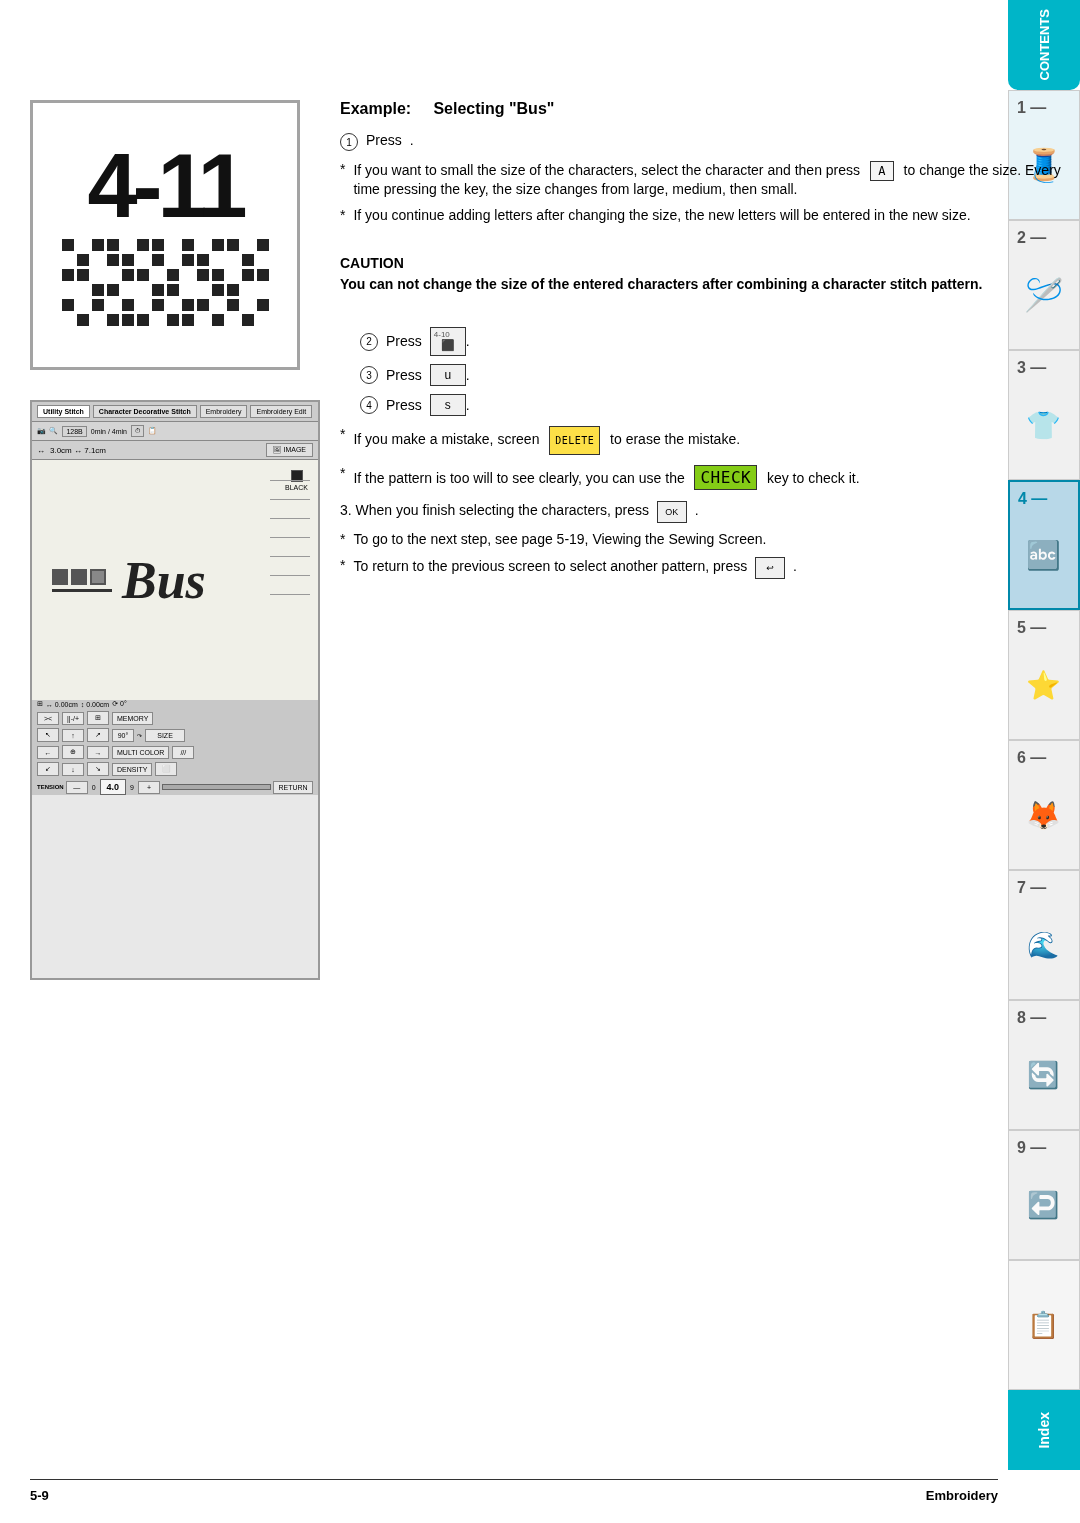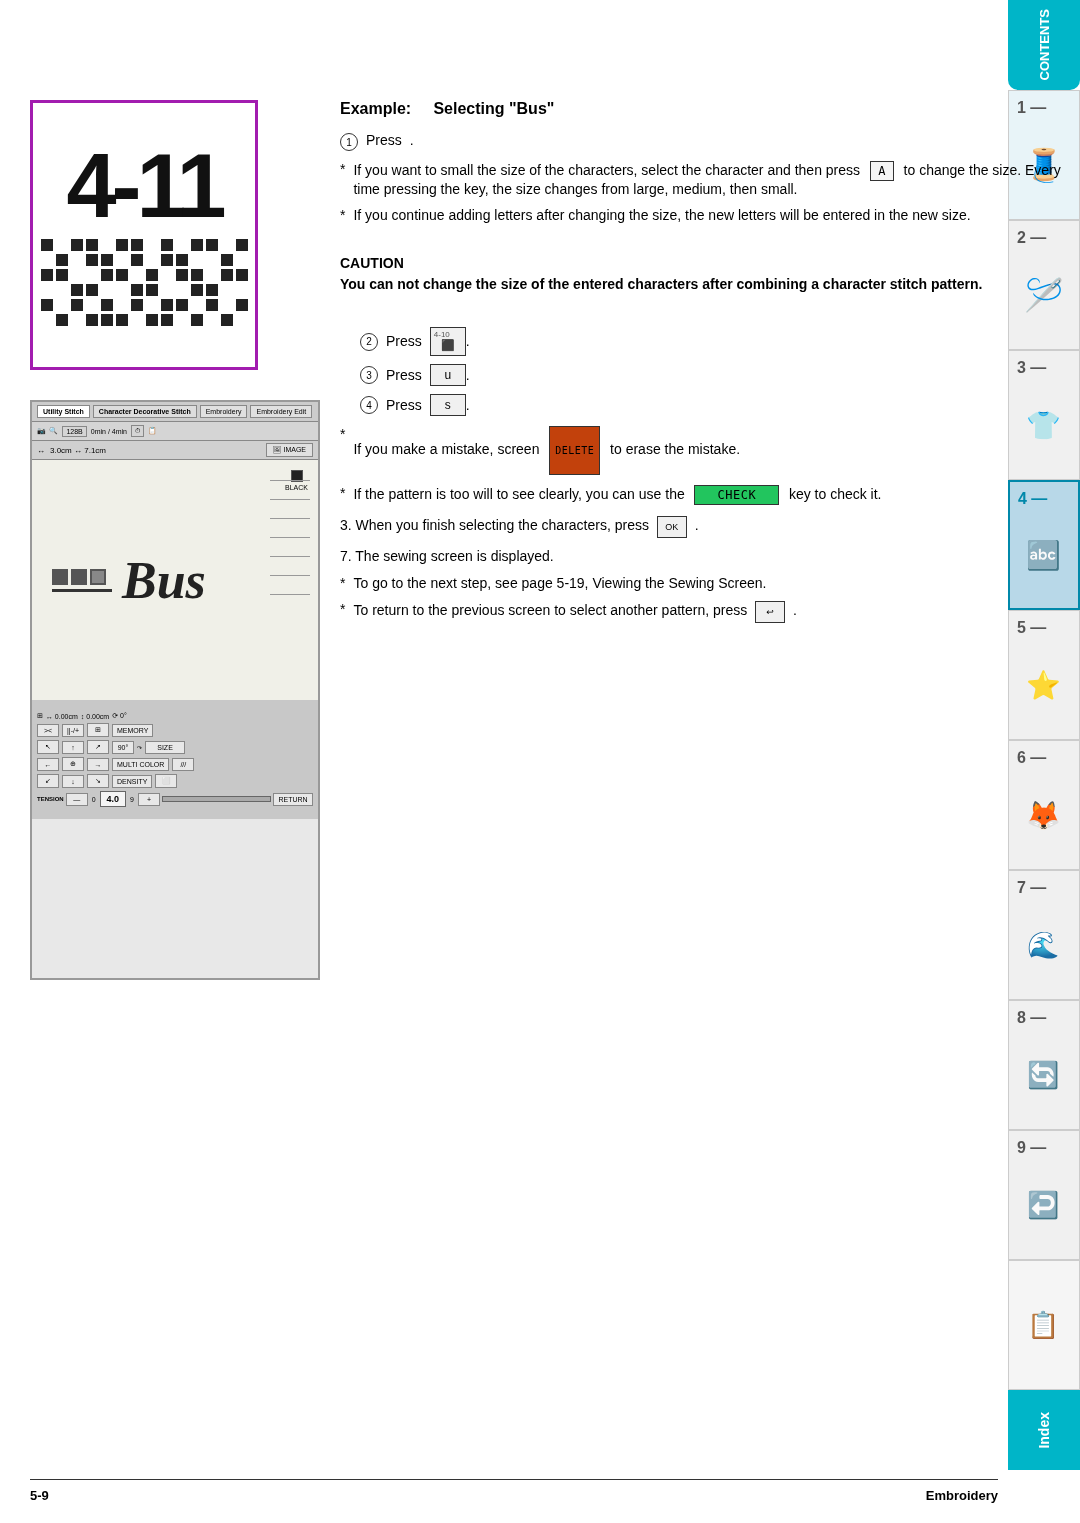--- a/index.html
+++ b/index.html
@@ -76,23 +76,23 @@
       position: absolute;
       top: 8px;
       left: 8px;
     }
 
     
     .pattern-display {
       position: absolute;
       left: 30px;
       top: 100px;
-      width: 228px;
+      width: 270px;
       height: 270px;
-      border: 3px solid #a21caf;
+      border: 3px solid #a3a3a3;
       background: #fff;
       display: flex;
       align-items: center;
       justify-content: center;
     }
 
     
     .machine-screen {
       position: absolute;
       left: 30px;
@@ -175,31 +175,31 @@
       font-size: 12px;
       font-family: monospace;
       margin: 0 2px;
       background: #f5f5f5;
       min-width: 24px;
       text-align: center;
     }
 
     .key-btn-delete {
       border: 1.5px solid #333;
-      padding: 18px 5px;
+      padding: 8px 5px;
       font-size: 10px;
-      background: #c2410c;
+      background: #fde047;
       letter-spacing: 0.5px;
     }
 
     .key-btn-check {
       border: 1.5px solid #333;
-      padding: 2px 22px;
-      font-size: 12px;
-      background: #22c55e;
+      padding: 2px 5px;
+      font-size: 16px;
+      background: #84cc16;
       letter-spacing: 0.5px;
     }
 
     .numbered-step {
       margin-bottom: 8px;
       line-height: 1.5;
     }
 
     
     .page-footer {
@@ -288,21 +288,21 @@
 
     .color-box {
       width: 12px;
       height: 12px;
       background: #222;
       border: 1px solid #555;
     }
 
     .screen-bottom-controls {
       background: #c8c8c8;
-      padding: 12px 5px;
+      padding: 0 5px;
       font-size: 7px;
     }
 
     .ctrl-row {
       display: flex;
       gap: 3px;
       margin-bottom: 3px;
       align-items: center;
     }
 
@@ -790,23 +790,20 @@
       <span>key to check it.</span>
     </span>
   </div>
 
   <div class="numbered-step">
     <span>3.  When you finish selecting the characters, press</span>
     <span class="key-image key-image-small" style="display:inline-flex; margin:0 4px;">OK</span>
     <span>.</span>
   </div>
 
-  <div class="numbered-step">
-    <span>7.  The sewing screen is displayed.</span>
-  </div>
 
   <div class="bullet-item">
     <span class="bullet-star">*</span>
     <span>To go to the next step, see page 5-19,  Viewing the Sewing Screen.</span>
   </div>
 
   <div class="bullet-item">
     <span class="bullet-star">*</span>
     <span>
       <span>To return to the previous screen to select another pattern, press</span>

